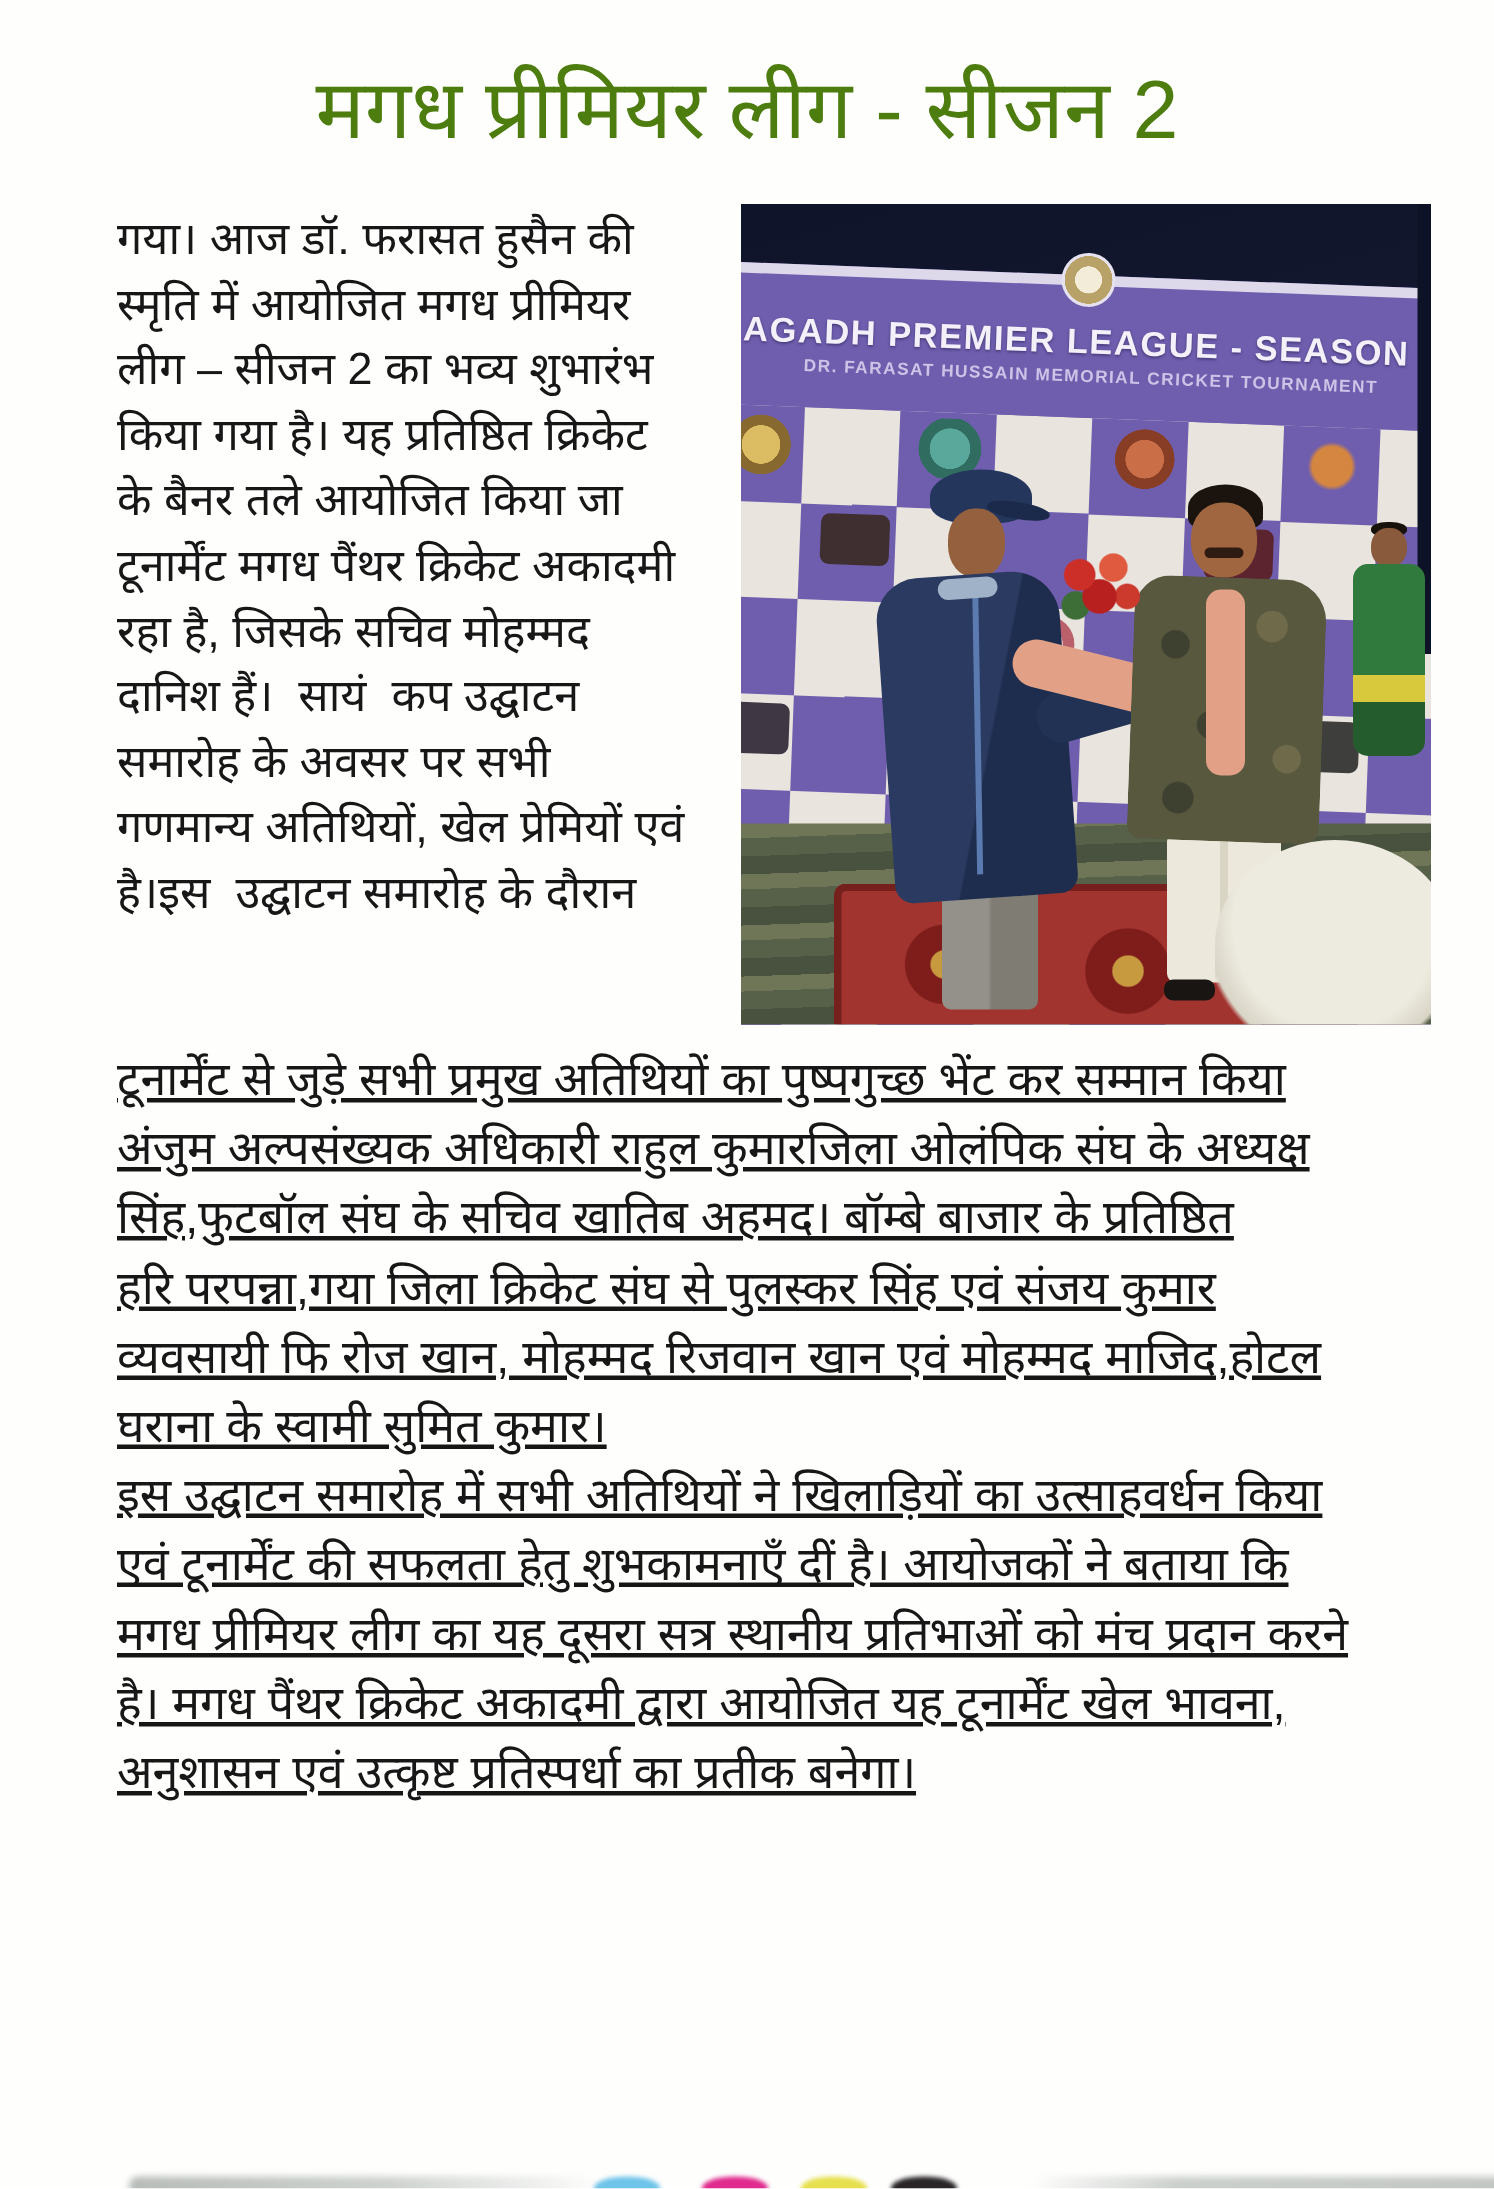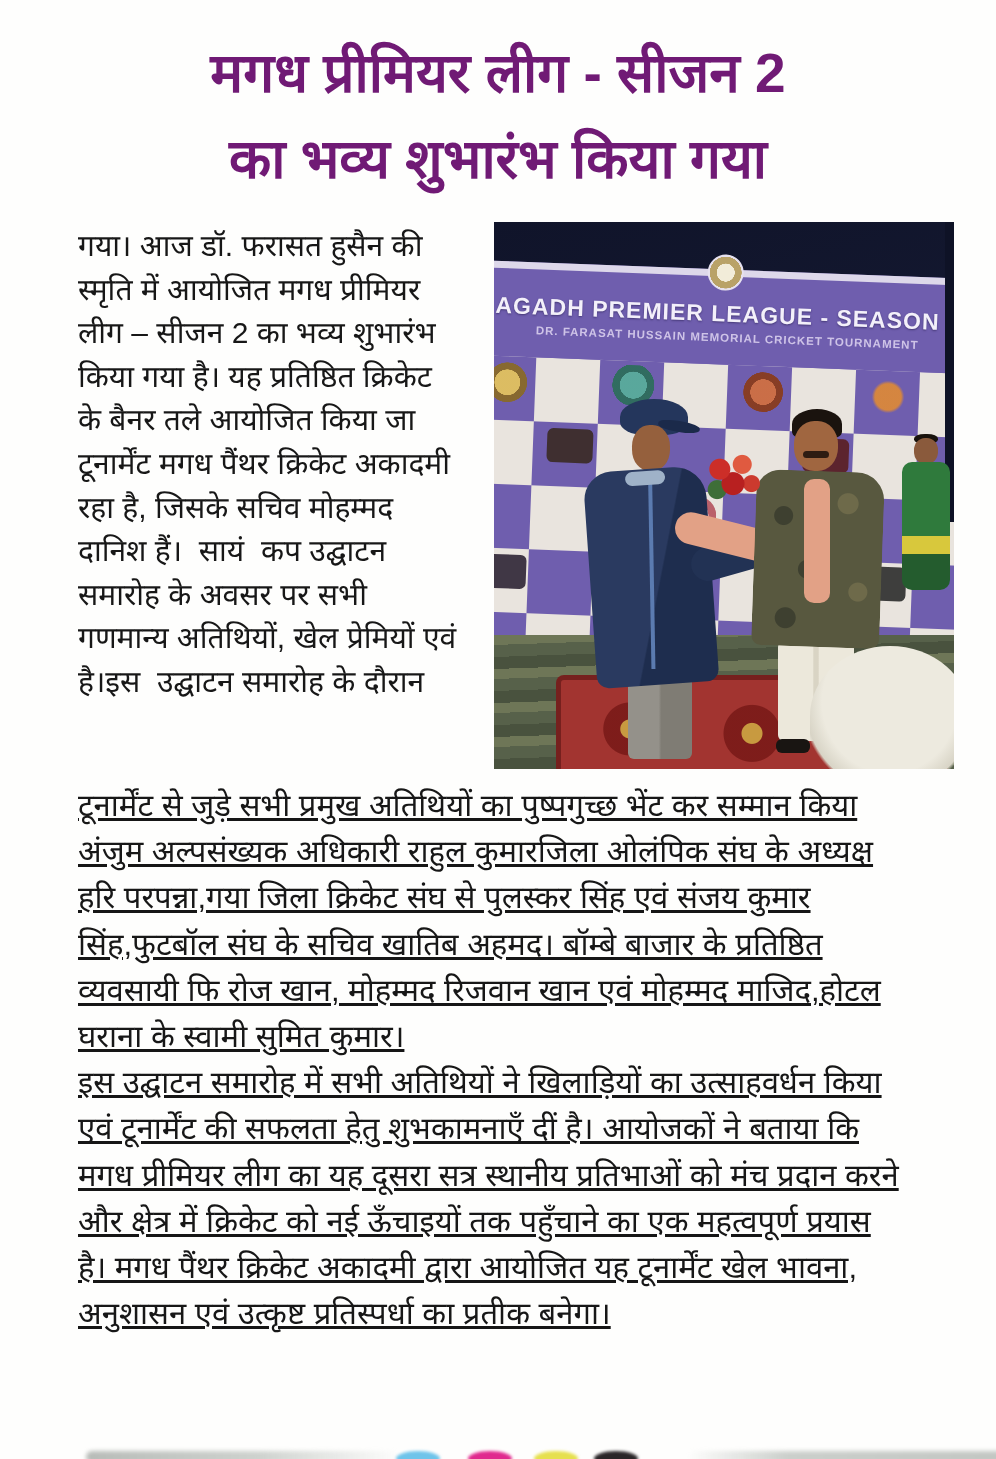--- a/index.html
+++ b/index.html
@@ -6,21 +6,21 @@
   html,body { background:#ffffff; }
   .page {
     position:relative; width:996px; height:1459px; margin:0 auto;
     background:#fefefd; overflow:hidden; color:#161616;
     font-family:"Liberation Sans", sans-serif;
   }
 
   
   .headline { margin-top:30px; text-align:center; }
   .headline .hl {
-    font-size:55px; font-weight:700; line-height:86px; color:#701a75;
+    font-size:55px; font-weight:400; line-height:86px; color:#4d7c0f;
     letter-spacing:0px; white-space:pre;
   }
 
   
   .content-row { display:flex; margin:20px 42px 0 78px; gap:9px; }
   .left-col { width:407px; flex:none; padding-top:2px; }
   .t-line {
     font-size:30px; line-height:43.6px; white-space:pre; overflow:hidden;
     color:#171717;
   }
@@ -155,21 +155,20 @@
   .reg-dot { position:absolute; top:5px; width:44px; height:15px; border-radius:50%; filter:blur(1.5px); }
   .dot-c { left:396px; } .dot-m { left:468px; } .dot-y { left:534px; } .dot-k { left:594px; }
 </style>
 </head>
 <body>
 
 <div class="page">
 
   <div class="headline">
     <div class="hl">मगध प्रीमियर लीग - सीजन 2</div>
-    <div class="hl">का भव्य शुभारंभ किया गया</div>
   </div>
 
   <div class="content-row">
     <div class="left-col">
       <div class="t-line"><span class="dateline">गया।</span><span> आज डॉ. फरासत हुसैन की</span></div>
       <div>
           <div class="t-line">स्मृति में आयोजित मगध प्रीमियर</div>
           <div class="t-line">लीग – सीजन 2 का भव्य शुभारंभ</div>
           <div class="t-line">किया गया है। यह प्रतिष्ठित क्रिकेट</div>
           <div class="t-line">के बैनर तले आयोजित किया जा</div>
@@ -235,28 +234,27 @@
       </div>
 
       <div class="bouquet"></div>
       <div class="fg-figure"></div>
     </div>
   </div>
 
   <div class="full-block">
       <div class="t-line">टूनार्मेंट से जुड़े सभी प्रमुख अतिथियों का पुष्पगुच्छ भेंट कर सम्मान किया</div>
       <div class="t-line">अंजुम अल्पसंख्यक अधिकारी राहुल कुमारजिला ओलंपिक संघ के अध्यक्ष</div>
+      <div class="t-line">सिंह,फुटबॉल संघ के सचिव खातिब अहमद। बॉम्बे बाजार के प्रतिष्ठित</div>
       <div class="t-line">हरि परपन्ना,गया जिला क्रिकेट संघ से पुलस्कर सिंह एवं संजय कुमार</div>
-      <div class="t-line">सिंह,फुटबॉल संघ के सचिव खातिब अहमद। बॉम्बे बाजार के प्रतिष्ठित</div>
       <div class="t-line">व्यवसायी फि रोज खान, मोहम्मद रिजवान खान एवं मोहम्मद माजिद,होटल</div>
       <div class="t-line">घराना के स्वामी सुमित कुमार।</div>
       <div class="t-line">इस उद्घाटन समारोह में सभी अतिथियों ने खिलाड़ियों का उत्साहवर्धन किया</div>
       <div class="t-line">एवं टूनार्मेंट की सफलता हेतु शुभकामनाएँ दीं है। आयोजकों ने बताया कि</div>
       <div class="t-line">मगध प्रीमियर लीग का यह दूसरा सत्र स्थानीय प्रतिभाओं को मंच प्रदान करने</div>
-      <div class="t-line">और क्षेत्र में क्रिकेट को नई ऊँचाइयों तक पहुँचाने का एक महत्वपूर्ण प्रयास</div>
       <div class="t-line">है। मगध पैंथर क्रिकेट अकादमी द्वारा आयोजित यह टूनार्मेंट खेल भावना,</div>
       <div class="t-line">अनुशासन एवं उत्कृष्ट प्रतिस्पर्धा का प्रतीक बनेगा।</div>
     </div>
 
   <div class="print-strip">
     <div class="reg-bar bar1"></div>
     <div class="reg-dot dot-c" style="background: rgb(111, 196, 234);"></div>
     <div class="reg-dot dot-m" style="background: rgb(224, 42, 142);"></div>
     <div class="reg-dot dot-y" style="background: rgb(230, 224, 78);"></div>
     <div class="reg-dot dot-k" style="background: rgb(42, 38, 40);"></div>

